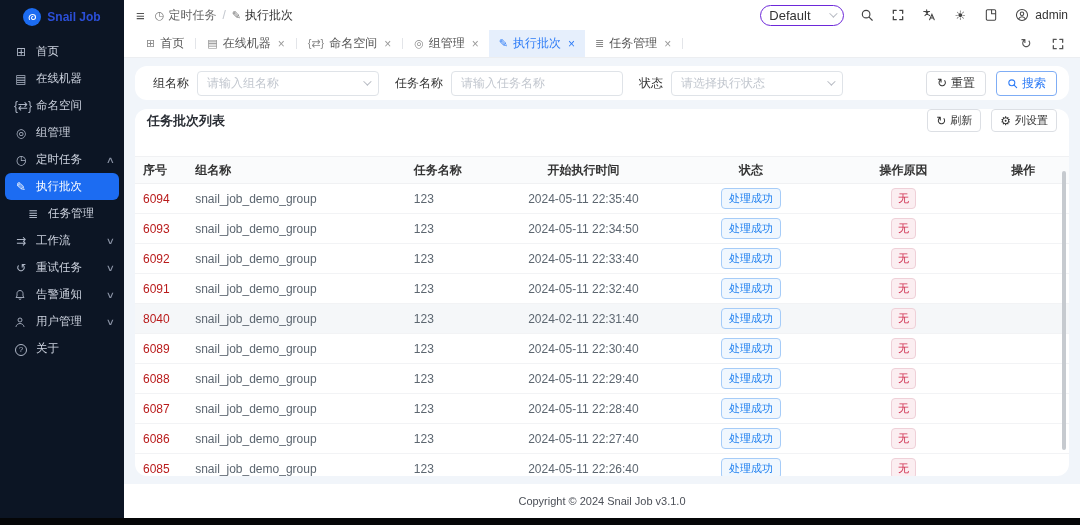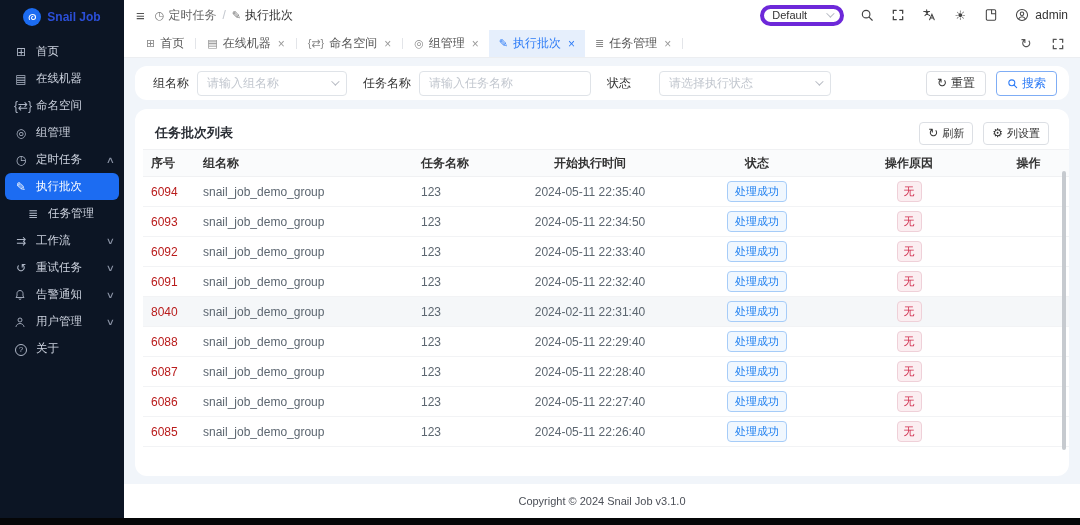--- a/index.html
+++ b/index.html
@@ -25,21 +25,21 @@
   
   .main { flex:1; display:flex; flex-direction:column; min-width:0; }
 
   .topbar { height:30px; background:#fff; display:flex; align-items:center; padding:0 12px; gap:10px; }
   .hamburger { font-size:15px; color:#555; cursor:pointer; line-height:1; }
   .breadcrumb { display:flex; align-items:center; gap:6px; font-size:12px; color:#666; }
   .breadcrumb .bc-item { display:flex; align-items:center; gap:4px; }
   .breadcrumb .sep { color:#c2c6cd; }
   .bc-icon { font-size:11px; color:#777; }
   .topbar-right { margin-left:auto; display:flex; align-items:center; gap:15px; }
-  .env-select { display:flex; align-items:center; justify-content:space-between; width:84px; height:21px; border:4px solid #6d28d9; border-radius:11px; padding:0 8px; font-size:11px; color:#333; cursor:pointer; }
+  .env-select { display:flex; align-items:center; justify-content:space-between; width:84px; height:21px; border:1px solid #6d28d9; border-radius:11px; padding:0 8px; font-size:13px; color:#333; cursor:pointer; }
   .caret { width:6px; height:6px; border-right:1.4px solid #b6bac2; border-bottom:1.4px solid #b6bac2; transform:rotate(45deg) translateY(-2px); }
   .tb-icon { width:16px; height:16px; display:flex; align-items:center; justify-content:center; color:#444; font-size:13px; cursor:pointer; }
   .tb-icon svg { width:14px; height:14px; }
   .user-wrap { display:flex; align-items:center; gap:5px; font-size:12px; color:#333; cursor:pointer; }
 
   .tabbar { height:28px; background:#fff; display:flex; align-items:stretch; padding-left:12px; border-bottom:1px solid #eceef1; box-shadow:0 1px 2px rgba(0,0,0,.04); }
   .tab { display:flex; align-items:center; gap:5px; padding:0 10px; font-size:12px; color:#555; cursor:pointer; white-space:nowrap; }
   .tab .t-icon { font-size:11px; color:#888; }
   .tab .t-close { font-size:12px; color:#999; margin-left:2px; cursor:pointer; }
   .tab.active { background:#e6effc; color:#2e7cf6; }
@@ -53,29 +53,29 @@
 
   
   .filter-card { height:34px; display:flex; align-items:center; padding:0 12px; gap:8px; }
   .f-label { font-size:12px; color:#333; margin-left:8px; white-space:nowrap; }
   .f-label:first-child { margin-left:6px; }
   .f-select, .f-input { height:25px; border:1px solid #dfe3e8; border-radius:4px; background:#fff; display:flex; align-items:center; padding:0 9px; font-size:12px; }
   .f-select { justify-content:space-between; cursor:pointer; }
   .placeholder { color:#c2c7cf; }
   .f-input input { border:none; outline:none; width:100%; font-size:12px; font-family:inherit; color:#7f1d1d; background:transparent; }
   .f-input input::placeholder { color:#c2c7cf; }
-  .w-group { width:150px; } .w-task { width:172px; } .w-status { width:172px;margin-left:20px; }
+  .w-group { width:182px; } .w-task { width:172px; } .w-status { width:172px; }
   .filter-right { margin-left:auto; display:flex; align-items:center; gap:10px; }
   .btn { height:25px; display:inline-flex; align-items:center; gap:4px; padding:0 10px; border:1px solid #dcdfe4; border-radius:4px; background:#fff; font-size:12px; color:#333; cursor:pointer; white-space:nowrap; }
   .btn .b-icon { font-size:12px; }
   .btn.primary-outline { border-color:#7fadf5; color:#2e7cf6; }
   .btn.primary-outline svg { width:11px; height:11px; }
 
   
-  .table-card { flex:1; margin-top:9px; padding:8px; position:relative; display:flex; flex-direction:column; overflow:hidden; }
+  .table-card { flex:1; margin-top:9px; padding:0; position:relative; display:flex; flex-direction:column; overflow:hidden;gap:24px; }
   .tc-head { height:32px; display:flex; align-items:center; padding:0 12px; }
   .tc-title { font-size:13px; font-weight:bold; color:#2b2f36; }
   .tc-actions { margin-left:auto; display:flex; gap:10px; }
   .tc-actions .btn { height:23px; font-size:11px; padding:0 8px; }
   table { width:100%; border-collapse:collapse; table-layout:fixed; }
   thead th { background:#fafbfc; border-top:1px solid #f0f1f3; border-bottom:1px solid #f0f1f3; font-size:12px; font-weight:bold; color:#333; height:27px; text-align:left; padding:0 8px; }
   tbody td { height:30px; border-bottom:1px solid #f2f3f5; font-size:12px; color:#5c6670; padding:0 8px; }
   th.center, td.center { text-align:center; }
   td a { color:#b91c1c; text-decoration:none; cursor:pointer; }
   tr.hl td { background:#f5f7f9; }
@@ -380,20 +380,29 @@
   <tr class="hl">
     <td><a>8040</a></td>
     <td>snail_job_demo_group</td>
     <td>123</td>
     <td class="center">2024-02-11 22:31:40</td>
     <td class="center"><span class="badge-blue">处理成功</span></td>
     <td class="center"><span class="badge-red">无</span></td>
     <td class="center"></td>
   </tr>
 
+  <tr>
+    <td><a>6089</a></td>
+    <td>snail_job_demo_group</td>
+    <td>123</td>
+    <td class="center">2024-05-11 22:30:40</td>
+    <td class="center"><span class="badge-blue">处理成功</span></td>
+    <td class="center"><span class="badge-red">无</span></td>
+    <td class="center"></td>
+  </tr>
 
   <tr>
     <td><a>6088</a></td>
     <td>snail_job_demo_group</td>
     <td>123</td>
     <td class="center">2024-05-11 22:29:40</td>
     <td class="center"><span class="badge-blue">处理成功</span></td>
     <td class="center"><span class="badge-red">无</span></td>
     <td class="center"></td>
   </tr>

